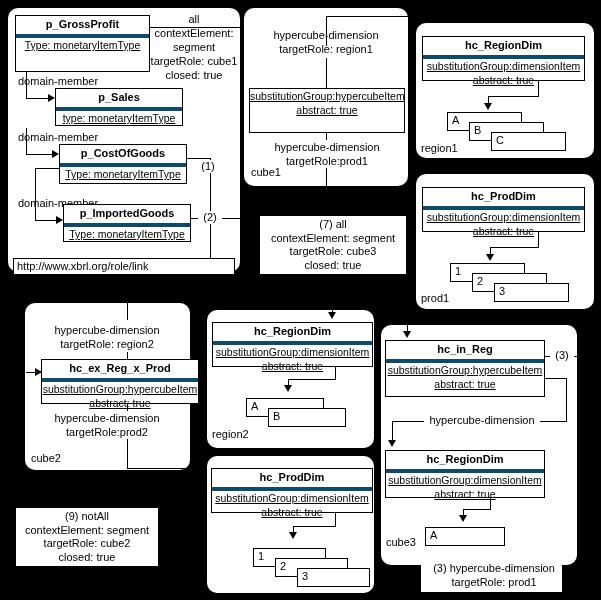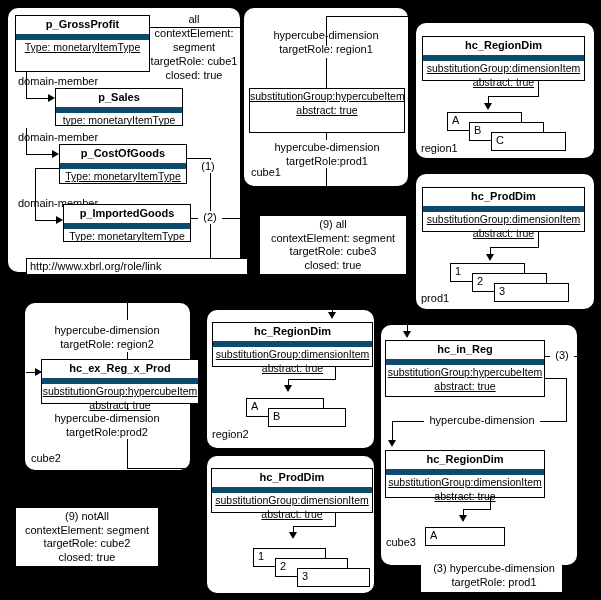--- a/index.html
+++ b/index.html
@@ -13,21 +13,21 @@
   
   .panel{
     position:absolute;background:#fff;border-radius:10px;
   }
   
   .box{
     position:absolute;background:#fff;border:1px solid #000;box-sizing:border-box;
   }
   .box .title{
     text-align:center;font-weight:bold;font-size:11px;line-height:17px;height:18px;
-    border-bottom:6px solid #0c4a6e;white-space:nowrap;overflow:hidden;
+    border-bottom:4px solid #0c4a6e;white-space:nowrap;overflow:hidden;
   }
   .box .attrs{padding:0;}
   .box .attr{
     text-align:center;font-size:10.5px;line-height:14px;white-space:nowrap;
     text-decoration:underline;overflow:hidden;
   }
 
   
   .member{
     position:absolute;background:#fff;border:1px solid #000;box-sizing:border-box;
@@ -126,21 +126,21 @@
   </div>
 
   <div class="ln hln" style="left:187px;top:158px;width:23px;"></div>
   <div class="ln vln" style="left:210px;top:158px;height:100px;"></div>
   <div class="ln hln" style="left:188px;top:258px;width:22px;"></div>
   <div class="lbl" style="left:196px;top:160px;width:24px;background:#fff;">(1)</div>
 
   <div class="ln hln" style="left:191px;top:218px;width:52px;"></div>
   <div class="lbl" style="left:198px;top:211px;width:24px;background:#fff;">(2)</div>
 
-  <div class="rolebox" style="left:13px;top:258px;width:222px;height:17px;margin-left:13px;">http://www.xbrl.org/role/link</div>
+  <div class="rolebox" style="left:13px;top:258px;width:222px;height:17px;">http://www.xbrl.org/role/link</div>
 
   <div class="panel" style="left:244px;top:8px;width:164px;height:178px;"></div>
 
   <div class="lbl" style="left:248px;top:28px;width:156px;line-height:14px;">hypercube-dimension
 targetRole: region1</div>
 
   <div class="ln vln" style="left:326px;top:16px;height:30px;"></div>
   <div class="ln vln" style="left:326px;top:58px;height:30px;"></div>
   <div class="ln hln" style="left:326px;top:16px;width:207px;"></div>
   <div class="ln vln" style="left:533px;top:16px;height:14px;"></div>
@@ -198,21 +198,21 @@
   <div class="ln hln" style="left:490px;top:247px;width:49px;"></div>
   <div class="ln vln" style="left:490px;top:247px;height:9px;"></div>
   <div class="arw down" style="left:486px;top:254px;"></div>
 
   <div class="member" style="left:450px;top:263px;width:75px;height:19px;">1</div>
   <div class="member" style="left:472px;top:273px;width:75px;height:19px;">2</div>
   <div class="member" style="left:494px;top:283px;width:75px;height:19px;">3</div>
 
   <div class="cubename" style="left:421px;top:292px;">prod1</div>
 
-  <div class="note" style="left:260px;top:216px;width:146px;height:58px;">(9) all
+  <div class="note" style="left:260px;top:216px;width:146px;height:58px;">(7) all
 contextElement: segment
 targetRole: cube3
 closed: true</div>
 
   <div class="panel" style="left:25px;top:303px;width:165px;height:167px;"></div>
 
   <div class="lbl" style="left:28px;top:323px;width:158px;line-height:14px;">hypercube-dimension
 targetRole: region2</div>
 
   <div class="ln vln" style="left:127px;top:303px;height:17px;"></div>

